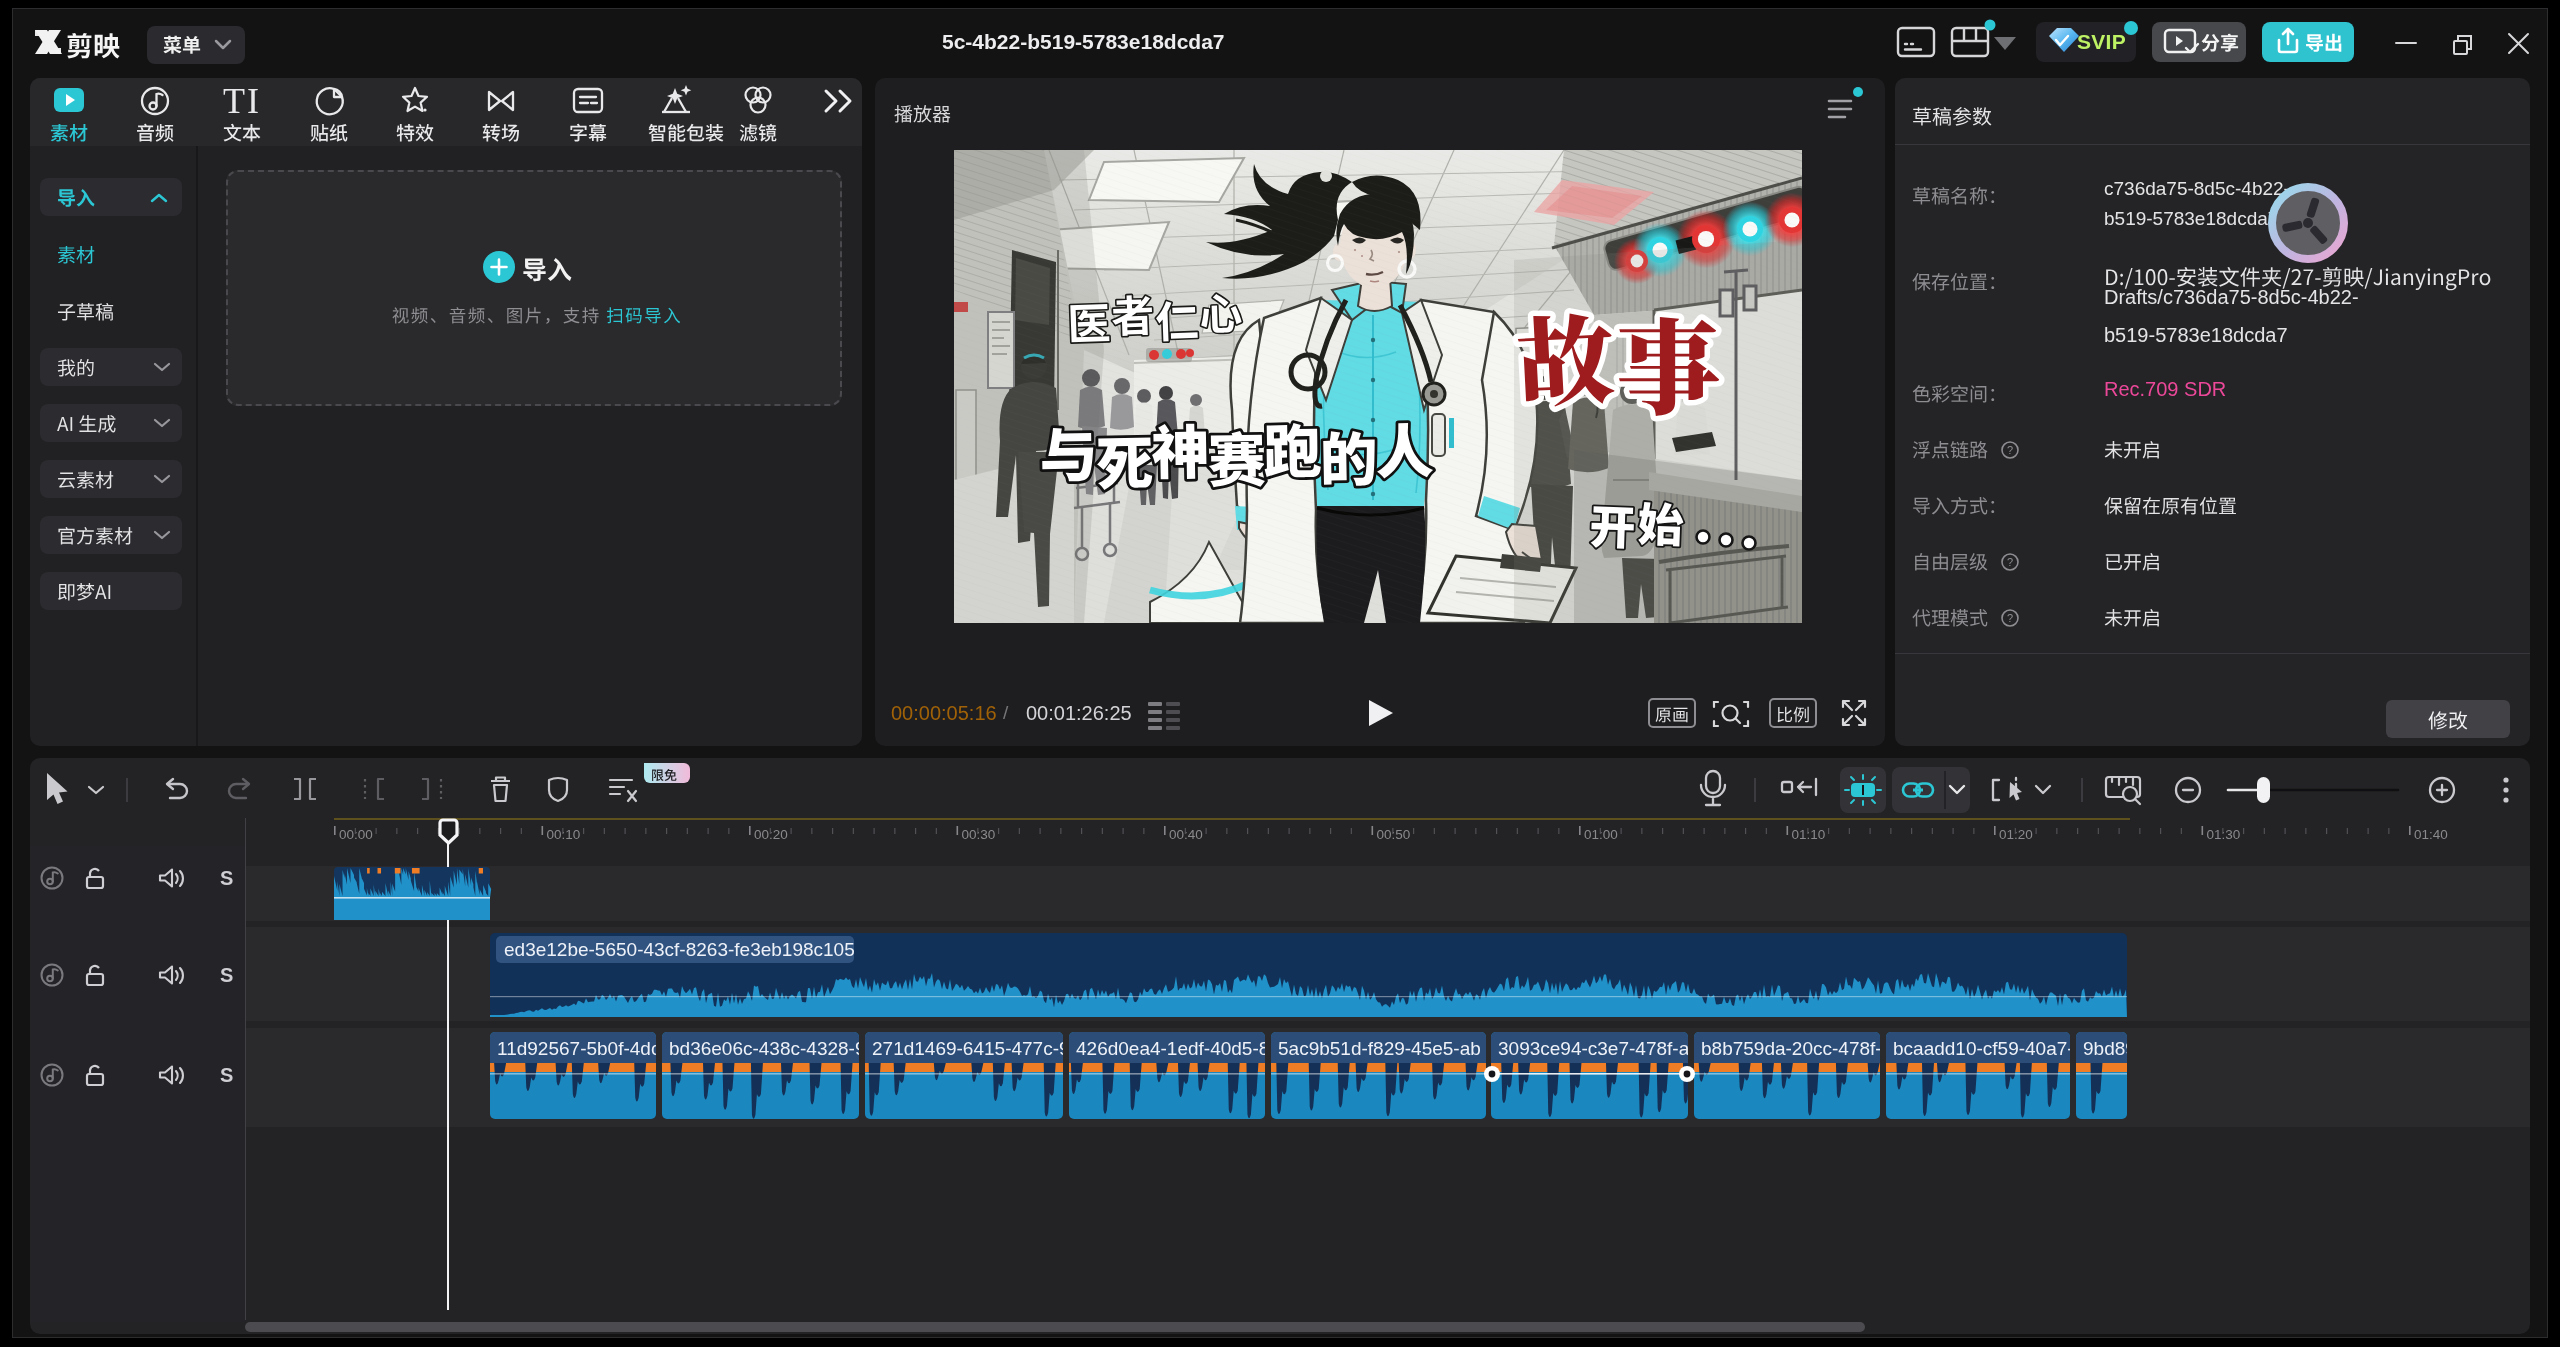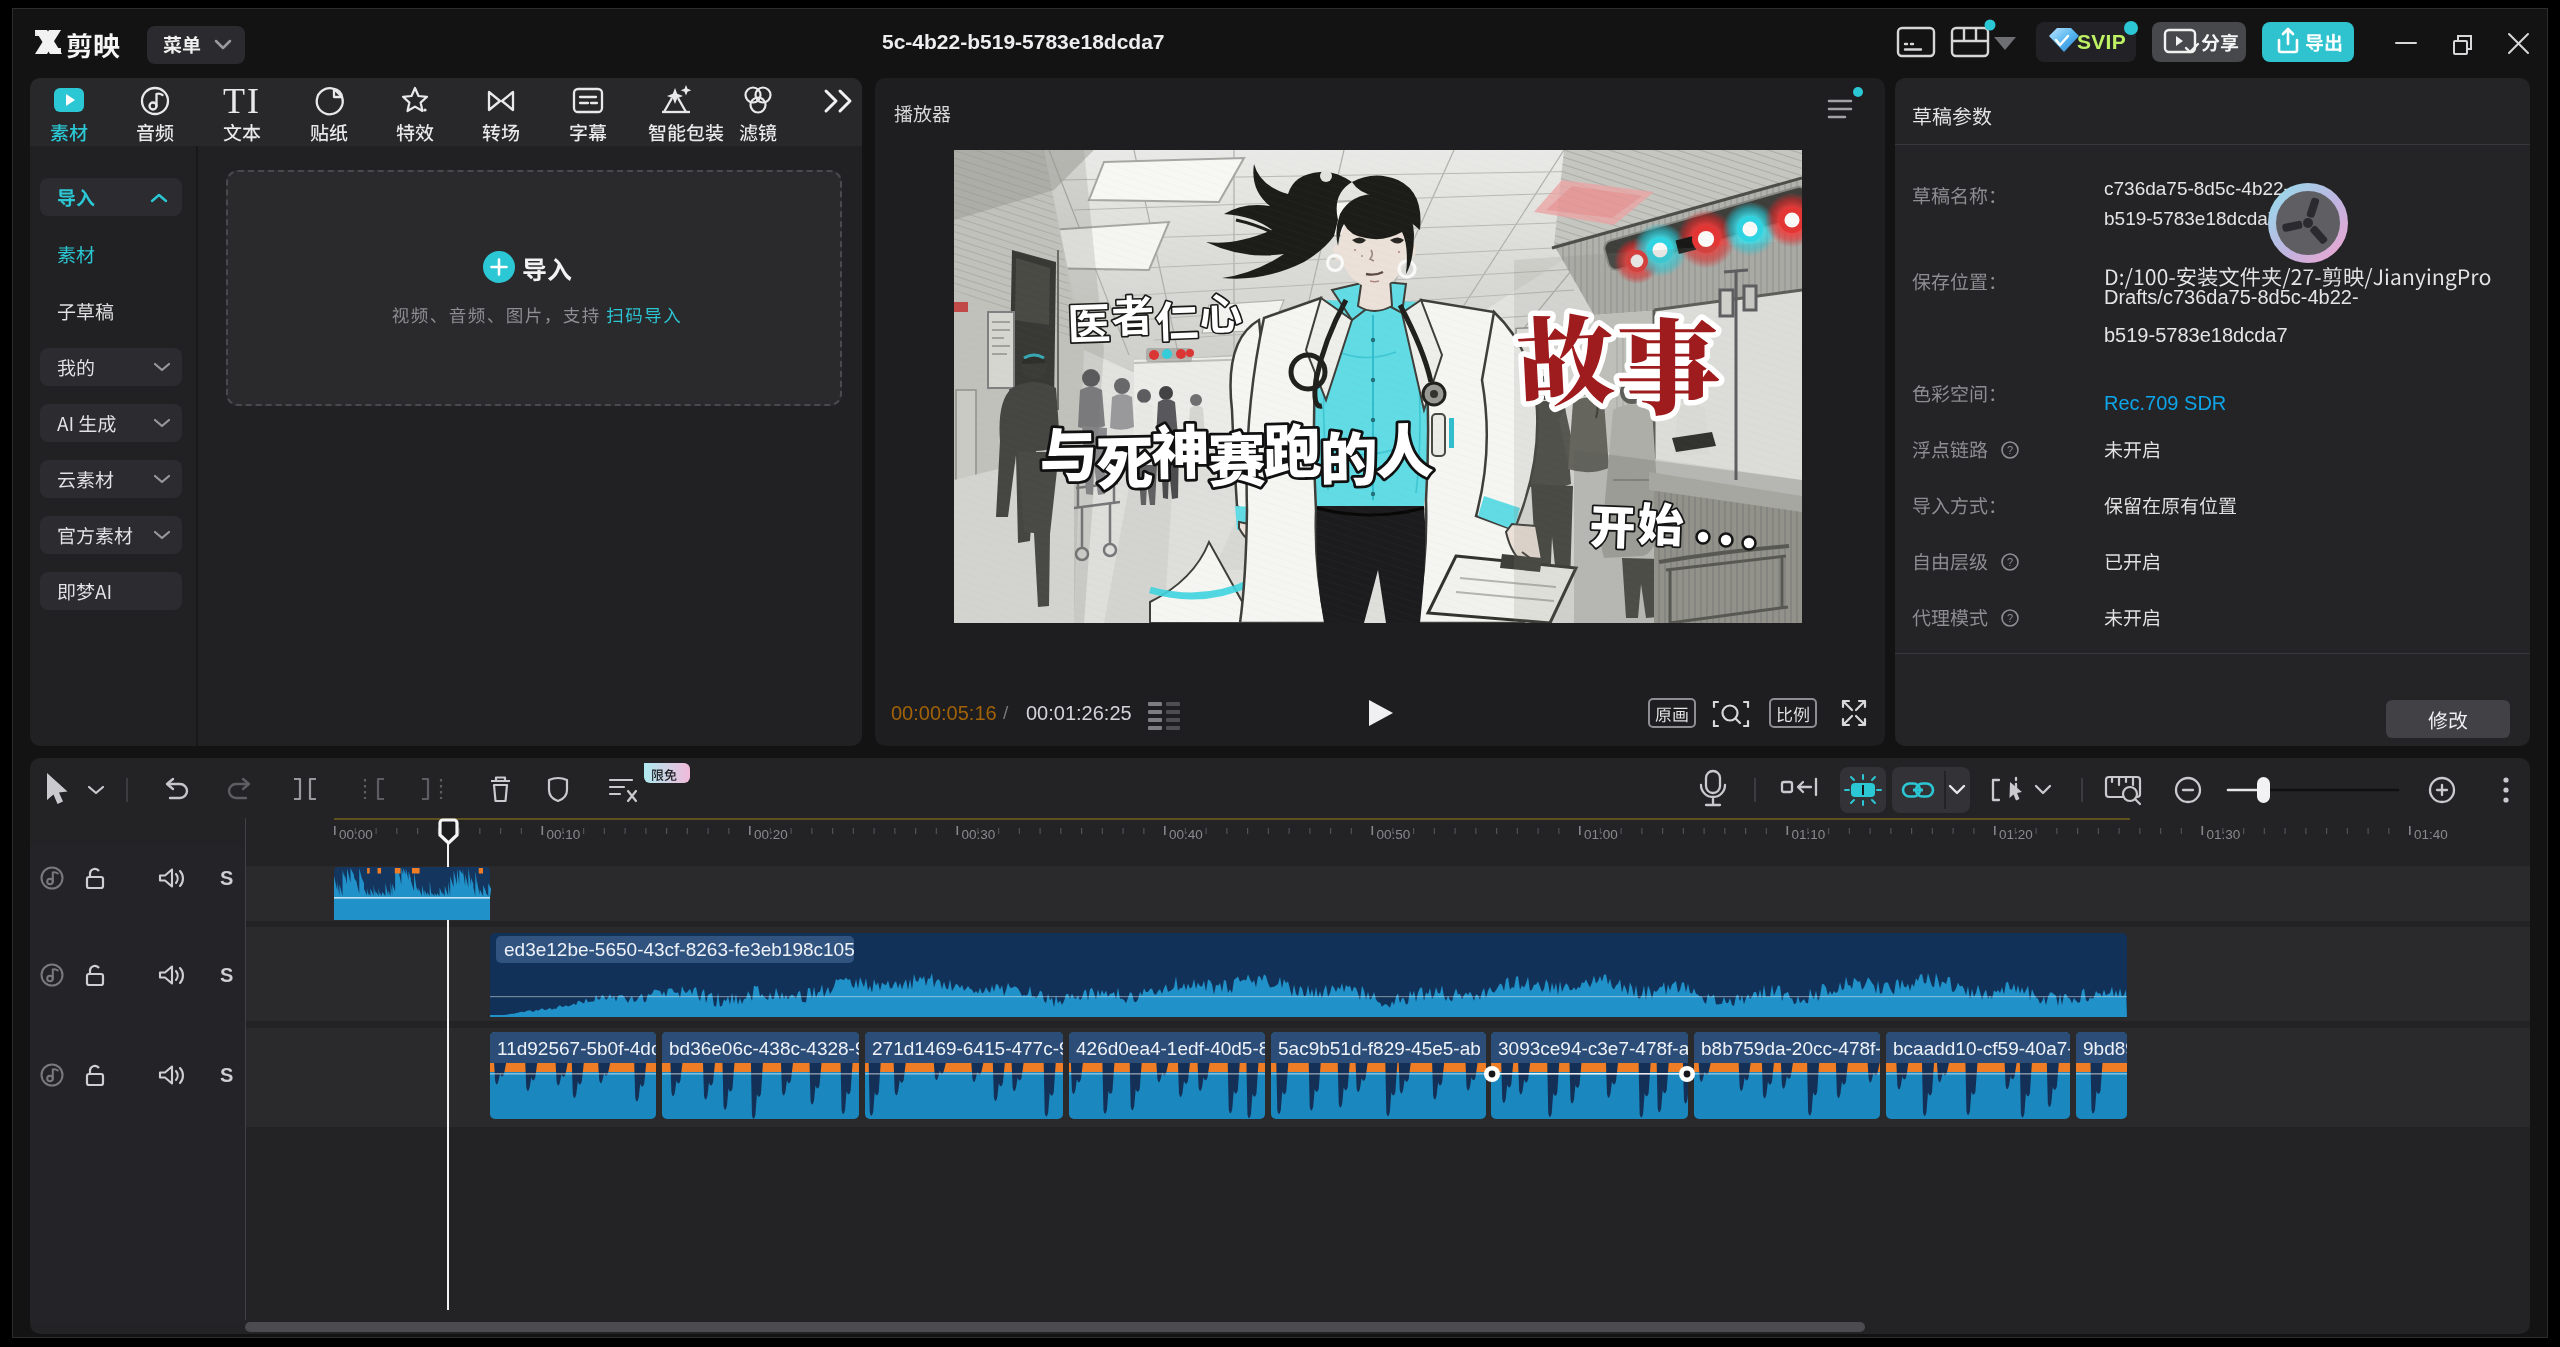--- a/index.html
+++ b/index.html
@@ -5,40 +5,40 @@
 </style></head><body>
 <div style="position:absolute;left:12px;top:8px;width:2536px;height:1330px;background:#131314;border:1px solid #2d2d2f;box-sizing:border-box"></div>
 <div style="position:absolute;background:#1e1e20;border-radius:10px;left:30px;top:78px;width:832px;height:668px;background:#212124"></div>
 <div style="position:absolute;background:#1e1e20;border-radius:10px;left:875px;top:78px;width:1010px;height:668px;background:#1e1e20"></div>
 <div style="position:absolute;background:#1e1e20;border-radius:10px;left:1895px;top:78px;width:635px;height:668px;background:#242427"></div>
 <div style="position:absolute;background:#1e1e20;border-radius:10px;left:30px;top:758px;width:2500px;height:576px;background:#232325"></div>
 <div style="position:absolute;left:30px;top:78px;width:832px;height:68px;background:#28282b;border-radius:10px 10px 0 0"></div>
 <div style="position:absolute;left:196px;top:146px;width:2px;height:600px;background:#18181a"></div>
 <div style="position:absolute;left:226px;top:170px;width:616px;height:236px;background:#2a2a2d;border:2px dashed #4a4a4e;border-radius:12px;box-sizing:border-box"></div>
 <div style="position:absolute;left:147px;top:26px;width:98px;height:38px;background:#2b2b2f;border-radius:8px"></div>
-<div style="position:absolute;left:882px;top:30px;white-space:pre;font:600 21px 'Liberation Sans',sans-serif;color:#ededef">5c-4b22-b519-5783e18dcda7</div>
+<div style="position:absolute;left:942px;top:30px;white-space:pre;font:600 21px 'Liberation Sans',sans-serif;color:#ededef">5c-4b22-b519-5783e18dcda7</div>
 <div style="position:absolute;left:2036px;top:22px;width:100px;height:40px;background:#222226;border-radius:8px"></div>
 <div style="position:absolute;left:2077px;top:30px;white-space:pre;font:700 21px 'Liberation Sans',sans-serif;color:#bef264;letter-spacing:.3px">SVIP</div>
 <div style="position:absolute;left:2152px;top:22px;width:94px;height:40px;background:#47484c;border-radius:8px"></div>
 <div style="position:absolute;left:2262px;top:22px;width:92px;height:40px;background:#2fc2cf;border-radius:8px"></div>
 <div style="position:absolute;left:40px;top:178px;width:142px;height:38px;background:#2c2c30;border-radius:8px"></div>
 <div style="position:absolute;left:40px;top:348px;width:142px;height:38px;background:#2c2c30;border-radius:8px"></div>
 <div style="position:absolute;left:40px;top:404px;width:142px;height:38px;background:#2c2c30;border-radius:8px"></div>
 <div style="position:absolute;left:40px;top:460px;width:142px;height:38px;background:#2c2c30;border-radius:8px"></div>
 <div style="position:absolute;left:40px;top:516px;width:142px;height:38px;background:#2c2c30;border-radius:8px"></div>
 <div style="position:absolute;left:40px;top:572px;width:142px;height:38px;background:#2c2c30;border-radius:8px"></div>
 <div style="position:absolute;left:891px;top:702px;white-space:pre;font:500 20px 'Liberation Sans',sans-serif;color:#a16207">00:00:05:16</div>
 <div style="position:absolute;left:1003px;top:702px;white-space:pre;font:400 19px 'Liberation Sans',sans-serif;color:#77777b">/</div>
 <div style="position:absolute;left:1026px;top:702px;white-space:pre;font:500 20px 'Liberation Sans',sans-serif;color:#d4d4d8">00:01:26:25</div>
 <div style="position:absolute;left:1895px;top:144px;width:635px;height:1px;background:#38383c"></div>
 <div style="position:absolute;left:2104px;top:178px;white-space:pre;font:400 19px 'Liberation Sans',sans-serif;color:#e5e5e5">c736da75-8d5c-4b22-</div>
 <div style="position:absolute;left:2104px;top:208px;white-space:pre;font:400 19px 'Liberation Sans',sans-serif;color:#e4e4e6">b519-5783e18dcda7</div>
 <div style="position:absolute;left:2104px;top:286px;white-space:pre;font:400 20px 'Liberation Sans',sans-serif;color:#e4e4e6">Drafts/c736da75-8d5c-4b22-</div>
 <div style="position:absolute;left:2104px;top:324px;white-space:pre;font:400 20px 'Liberation Sans',sans-serif;color:#e4e4e6">b519-5783e18dcda7</div>
-<div style="position:absolute;left:2104px;top:392px;white-space:pre;font:400 20px 'Liberation Sans',sans-serif;color:#0ea5e9">Rec.709 SDR</div>
+<div style="position:absolute;left:2104px;top:378px;white-space:pre;font:400 20px 'Liberation Sans',sans-serif;color:#ec4899">Rec.709 SDR</div>
 <div style="position:absolute;left:1895px;top:653px;width:635px;height:1px;background:#38383c"></div>
 <div style="position:absolute;left:2386px;top:700px;width:124px;height:38px;background:#414146;border-radius:6px"></div>
 <div style="position:absolute;left:126px;top:778px;width:1.5px;height:24px;background:#3c3c40"></div>
 <div style="position:absolute;left:1754px;top:778px;width:1.5px;height:24px;background:#3c3c40"></div>
 <div style="position:absolute;left:1840px;top:767px;width:46px;height:46px;background:#333337;border-radius:8px"></div>
 <div style="position:absolute;left:1892px;top:767px;width:78px;height:46px;background:#333337;border-radius:8px"></div>
 <div style="position:absolute;left:1944px;top:771px;width:1.5px;height:38px;background:#232327"></div>
 <div style="position:absolute;left:2081px;top:778px;width:1.5px;height:24px;background:#3c3c40"></div>
 <div style="position:absolute;left:334px;top:818px;width:1796px;height:2px;background:#5e511e"></div>
 <div style="position:absolute;left:30px;top:846px;width:215px;height:476px;background:#242428"></div>

